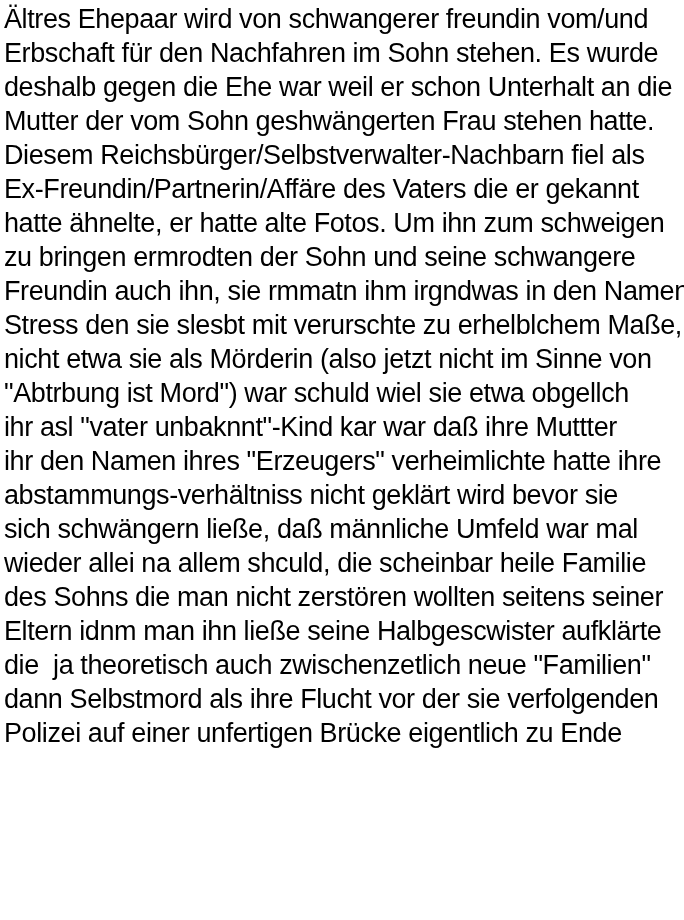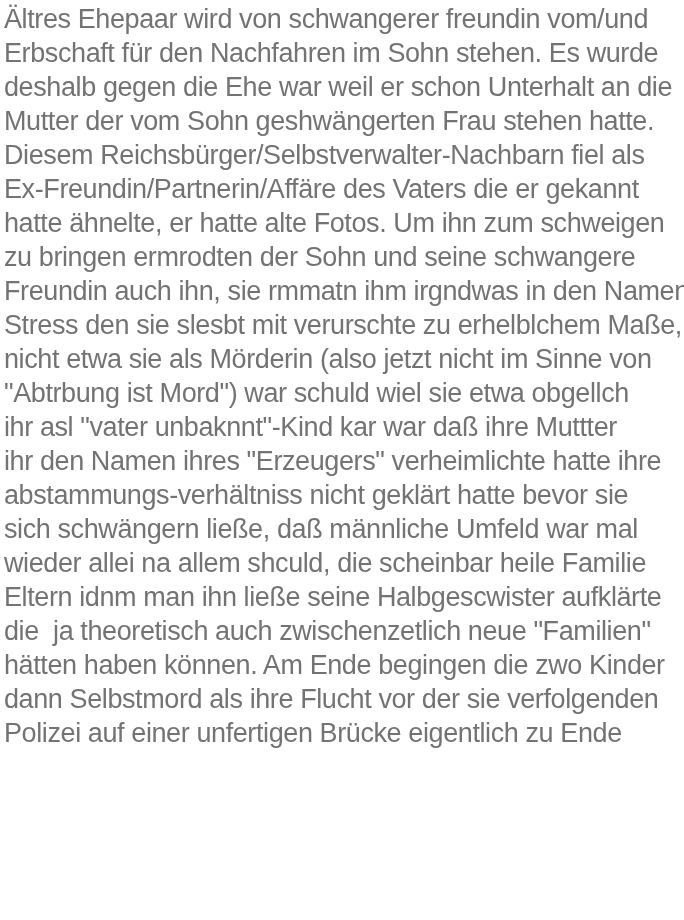--- a/index.html
+++ b/index.html
@@ -11,21 +11,21 @@
       overflow: hidden;
     }
     .page {
       box-sizing: border-box;
       width: 684px;
       height: 920px;
       padding: 2px 0 0 4px;
       font-family: "Liberation Sans", "DejaVu Sans", sans-serif;
       font-size: 27px;
       line-height: 34px;
-      color: #737373;
+      color: #000000;
       letter-spacing: -0.4px;
     }
     .text-line {
       white-space: pre;      
       height: 34px;
       overflow: hidden;
     }
   </style>
 </head>
 <body>
@@ -38,21 +38,21 @@
   <div class="text-line">Diesem Reichsbürger/Selbstverwalter-Nachbarn fiel als</div>
   <div class="text-line">Ex-Freundin/Partnerin/Affäre des Vaters die er gekannt</div>
   <div class="text-line">hatte ähnelte, er hatte alte Fotos. Um ihn zum schweigen</div>
   <div class="text-line">zu bringen ermrodten der Sohn und seine schwangere</div>
   <div class="text-line">Freundin auch ihn, sie rmmatn ihm irgndwas in den Namen.</div>
   <div class="text-line">Stress den sie slesbt mit verurschte zu erhelblchem Maße,</div>
   <div class="text-line">nicht etwa sie als Mörderin (also jetzt nicht im Sinne von</div>
   <div class="text-line">"Abtrbung ist Mord") war schuld wiel sie etwa obgellch</div>
   <div class="text-line">ihr asl "vater unbaknnt"-Kind kar war daß ihre Muttter</div>
   <div class="text-line">ihr den Namen ihres "Erzeugers" verheimlichte hatte ihre</div>
-  <div class="text-line">abstammungs-verhältniss nicht geklärt hatte bevor sie</div>
+  <div class="text-line">abstammungs-verhältniss nicht geklärt wird bevor sie</div>
   <div class="text-line">sich schwängern ließe, daß männliche Umfeld war mal</div>
   <div class="text-line">wieder allei na allem shculd, die scheinbar heile Familie</div>
+  <div class="text-line">des Sohns die man nicht zerstören wollten seitens seiner</div>
   <div class="text-line">Eltern idnm man ihn ließe seine Halbgescwister aufklärte</div>
   <div class="text-line">die  ja theoretisch auch zwischenzetlich neue "Familien"</div>
-  <div class="text-line">hätten haben können. Am Ende begingen die zwo Kinder</div>
   <div class="text-line">dann Selbstmord als ihre Flucht vor der sie verfolgenden</div>
   <div class="text-line">Polizei auf einer unfertigen Brücke eigentlich zu Ende</div>
 </div>
 
 </body></html>

